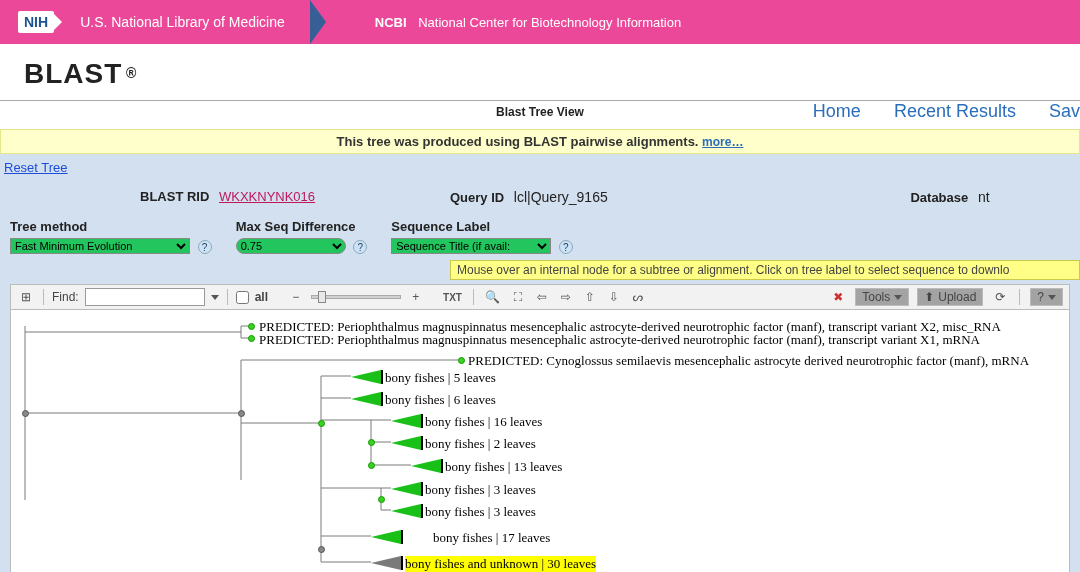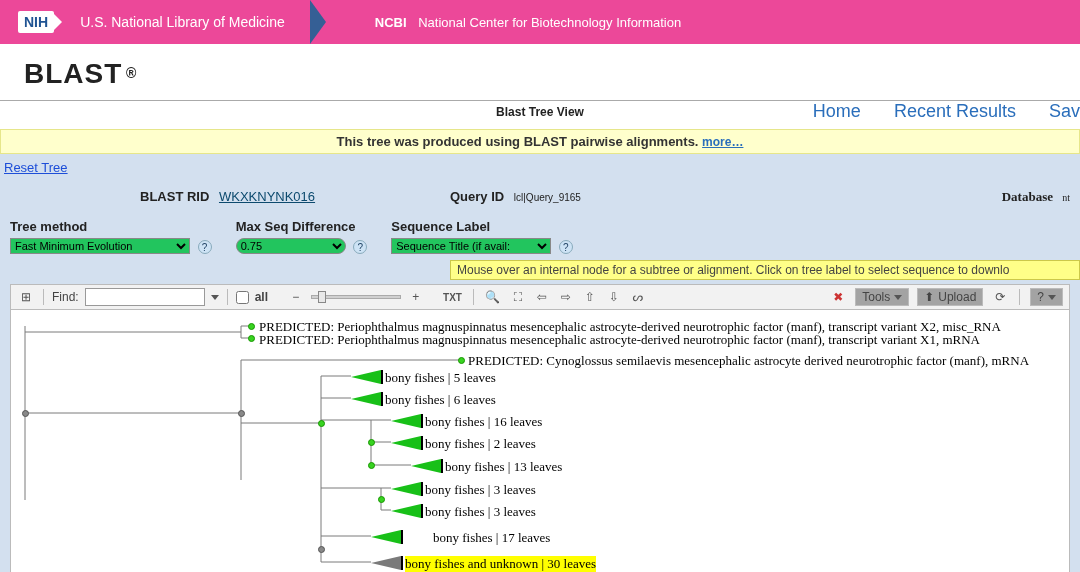--- a/index.html
+++ b/index.html
@@ -31,22 +31,22 @@
 .yellow-bar { background: #ffffcc; border: 1px solid #e6e68a; text-align: center; padding: 4px 0; font-size: 13px; color: #333; }
 .yellow-bar b { font-weight: bold; }
 .yellow-bar a { color: #2a6ebb; font-weight: bold; font-size: 12px; text-decoration: underline; }
 
 
 .blue-panel { background: #d3e0ef; padding-bottom: 6px; }
 .reset-link { color: #1d4ed8; text-decoration: underline; font-size: 13px; padding: 6px 0 0 4px; display: inline-block; }
 .meta-row { display: flex; padding: 14px 10px 8px 10px; }
 .meta-col { flex: 1; }
 .meta-label { font-weight: bold; font-size: 13px; margin-right: 6px; }
-.meta-val { font-size: 10px; }
-.meta-link { color: #0c4a6e; text-decoration: underline; text-align: right; }
+.meta-val { font-size: 14px; }
+.meta-link { color: #be185d; text-decoration: underline; text-align: right; }
 
 .controls-row { display: flex; padding: 6px 10px 4px 10px; gap: 24px; }
 .ctrl label { font-weight: bold; font-size: 13px; display: block; margin-bottom: 4px; }
 .ctrl select { font-size: 11px; background: #22c55e; border: 1px solid #888; }
 .help-icon { display: inline-block; width: 14px; height: 14px; border-radius: 50%; background: #cde3f5; border: 1px solid #8ab; color: #246; font-size: 10px; line-height: 13px; text-align: center; margin-left: 4px; vertical-align: middle; }
 
 .yellow-hint { background: #ffff88; border: 1px solid #ccc84a; font-size: 12px; color: #444; padding: 2px 6px; margin-left: 450px; margin-top: 2px; }
 
 
 .tree-toolbar { background: #f2f2f2; border: 1px solid #bbb; margin: 4px 10px 0 10px; padding: 3px 6px; display: flex; align-items: center; gap: 6px; font-size: 12px; color: #444; }
@@ -108,21 +108,21 @@
 
   <div class="meta-row">
     <div class="meta-col" style="text-align:left; padding-left:130px;">
       <span class="meta-label">BLAST RID</span>
       <a href="#" class="meta-link">WKXKNYNK016</a>
     </div>
     <div class="meta-col" style="text-align:left; padding-left:70px;">
       <span class="meta-label">Query ID</span>
       <span class="meta-val">lcl|Query_9165</span>
     </div>
-    <div class="meta-col" style="text-align:right; padding-left:140px;font-family:Liberation Serif, serif;">
+    <div class="meta-col" style="text-align:center; padding-left:140px;">
       <span class="meta-label">Database</span>
       <span class="meta-val">nt</span>
     </div>
   </div>
 
   <div class="controls-row">
     <div class="ctrl">
       <label>Tree method</label>
       <select style="width:180px;">
         <option>Fast Minimum Evolution</option>

